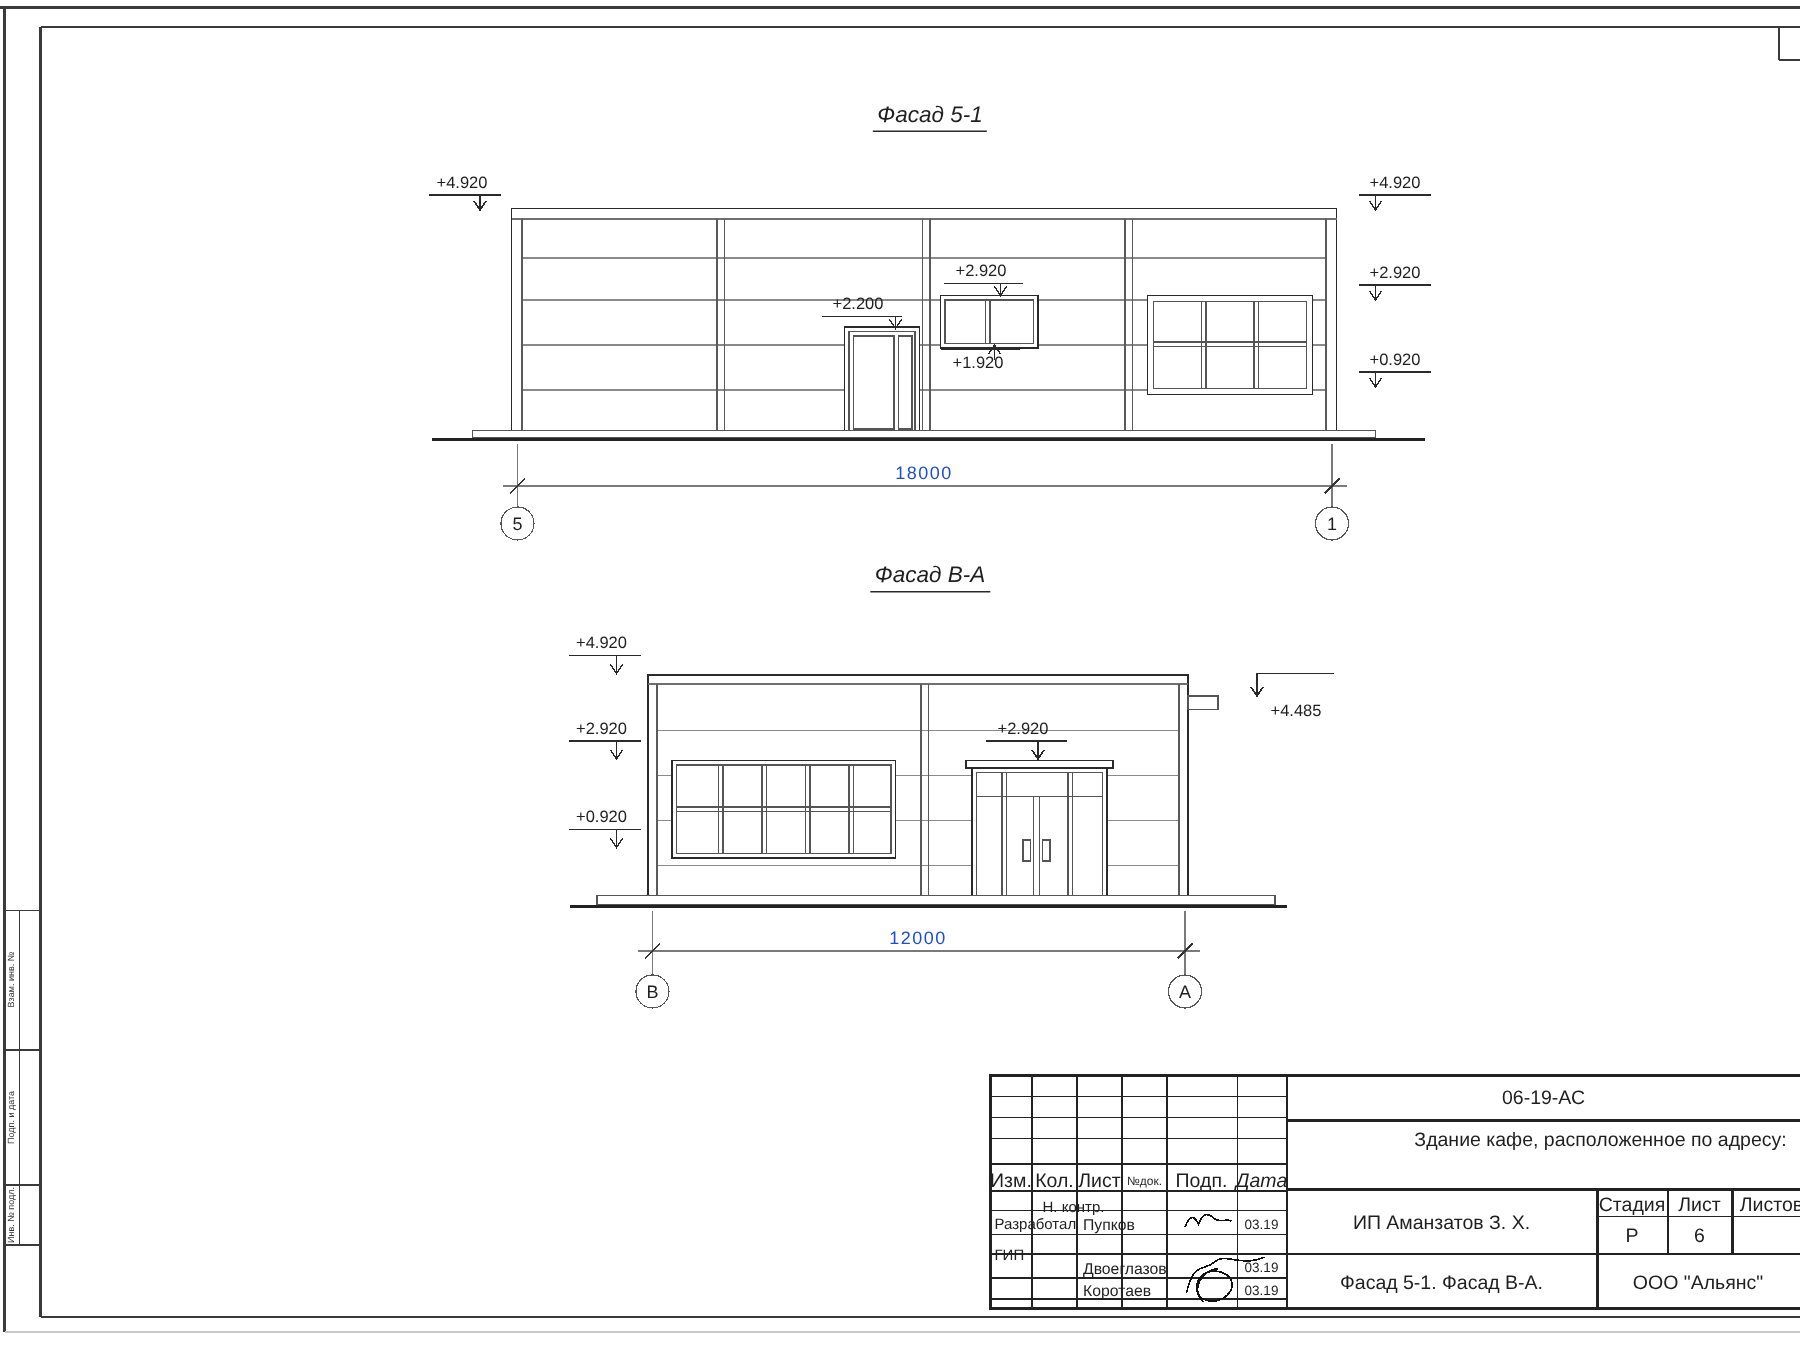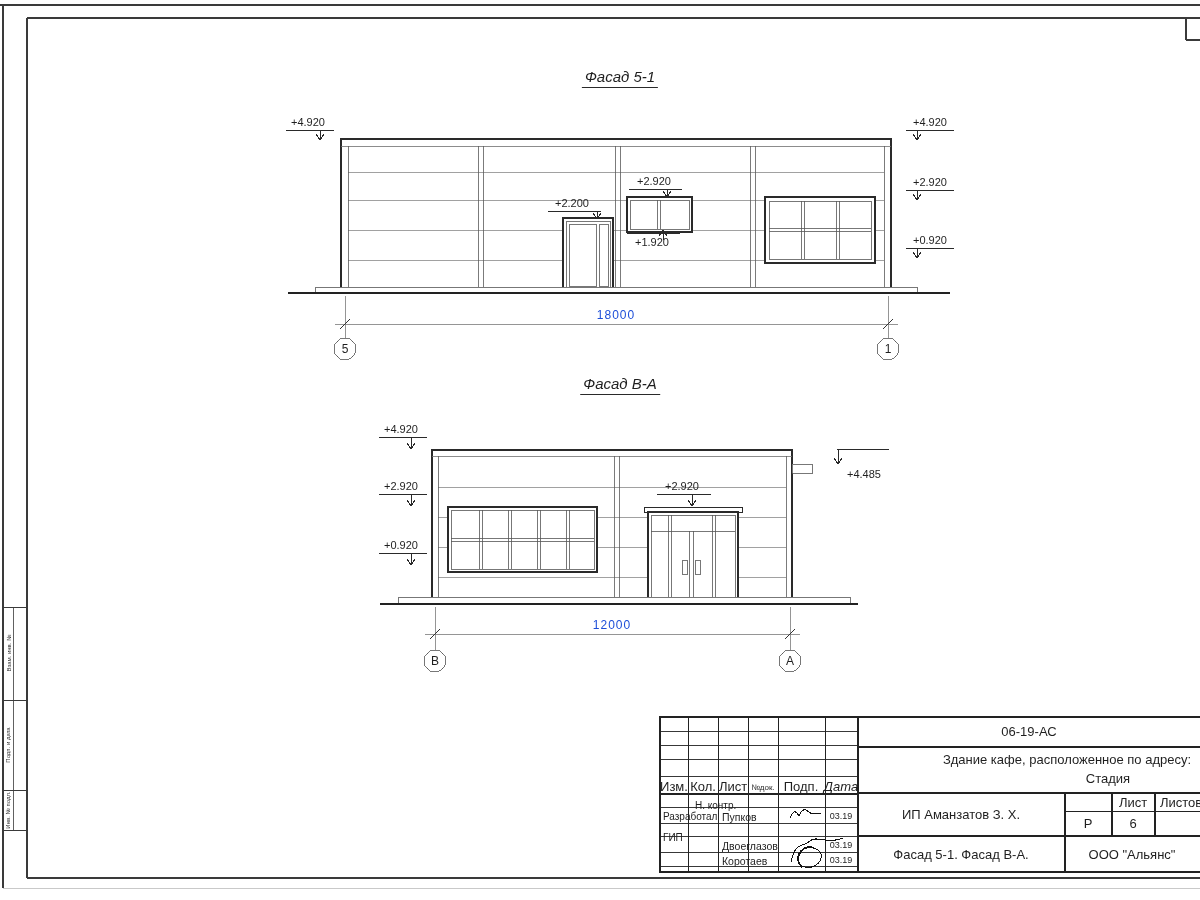--- a/index.html
+++ b/index.html
@@ -290,21 +290,21 @@
 
   <div class="vlabel" style="left:-38px; top:648px; width:93px;">Взам. инв. №</div>
   <div class="vlabel" style="left:-37px; top:740px; width:90px;">Подп. и дата</div>
   <div class="vlabel" style="left:-12px; top:805px; width:40px;">Инв. № подл.</div>
 
   <div class="t c tb" style="left:1029px; top:724px;text-align:center;">06-19-АС</div>
   <div class="t c tb" style="left:1029px; top:752px;margin-left:38px;">Здание кафе, расположенное по адресу:</div>
   <div class="t c tb" style="left:961px;  top:807px;">ИП Аманзатов З. Х.</div>
   <div class="t c tb" style="left:961px;  top:847px;">Фасад 5-1. Фасад В-А.</div>
   <div class="t c tb" style="left:1132px; top:847px;">ООО "Альянс"</div>
-  <div class="t c tb" style="left:1088px; top:771px;margin-left:20px;">Стадия</div>
+  <div class="t c tb" style="left:1088px; top:795px;">Стадия</div>
   <div class="t c tb" style="left:1133px; top:795px;">Лист</div>
   <div class="t c tb" style="left:1181px; top:795px;">Листов</div>
   <div class="t c tb" style="left:1088px; top:816px;">Р</div>
   <div class="t c tb" style="left:1133px; top:816px;">6</div>
 
   <div class="t c tb" style="left:674px; top:779px;">Изм.</div>
   <div class="t c tb" style="left:703px; top:779px;">Кол.</div>
   <div class="t c tb" style="left:733px; top:779px;">Лист</div>
   <div class="t c tb-doc" style="left:763px; top:783px;">№док.</div>
   <div class="t c tb" style="left:801px; top:779px;">Подп.</div>

